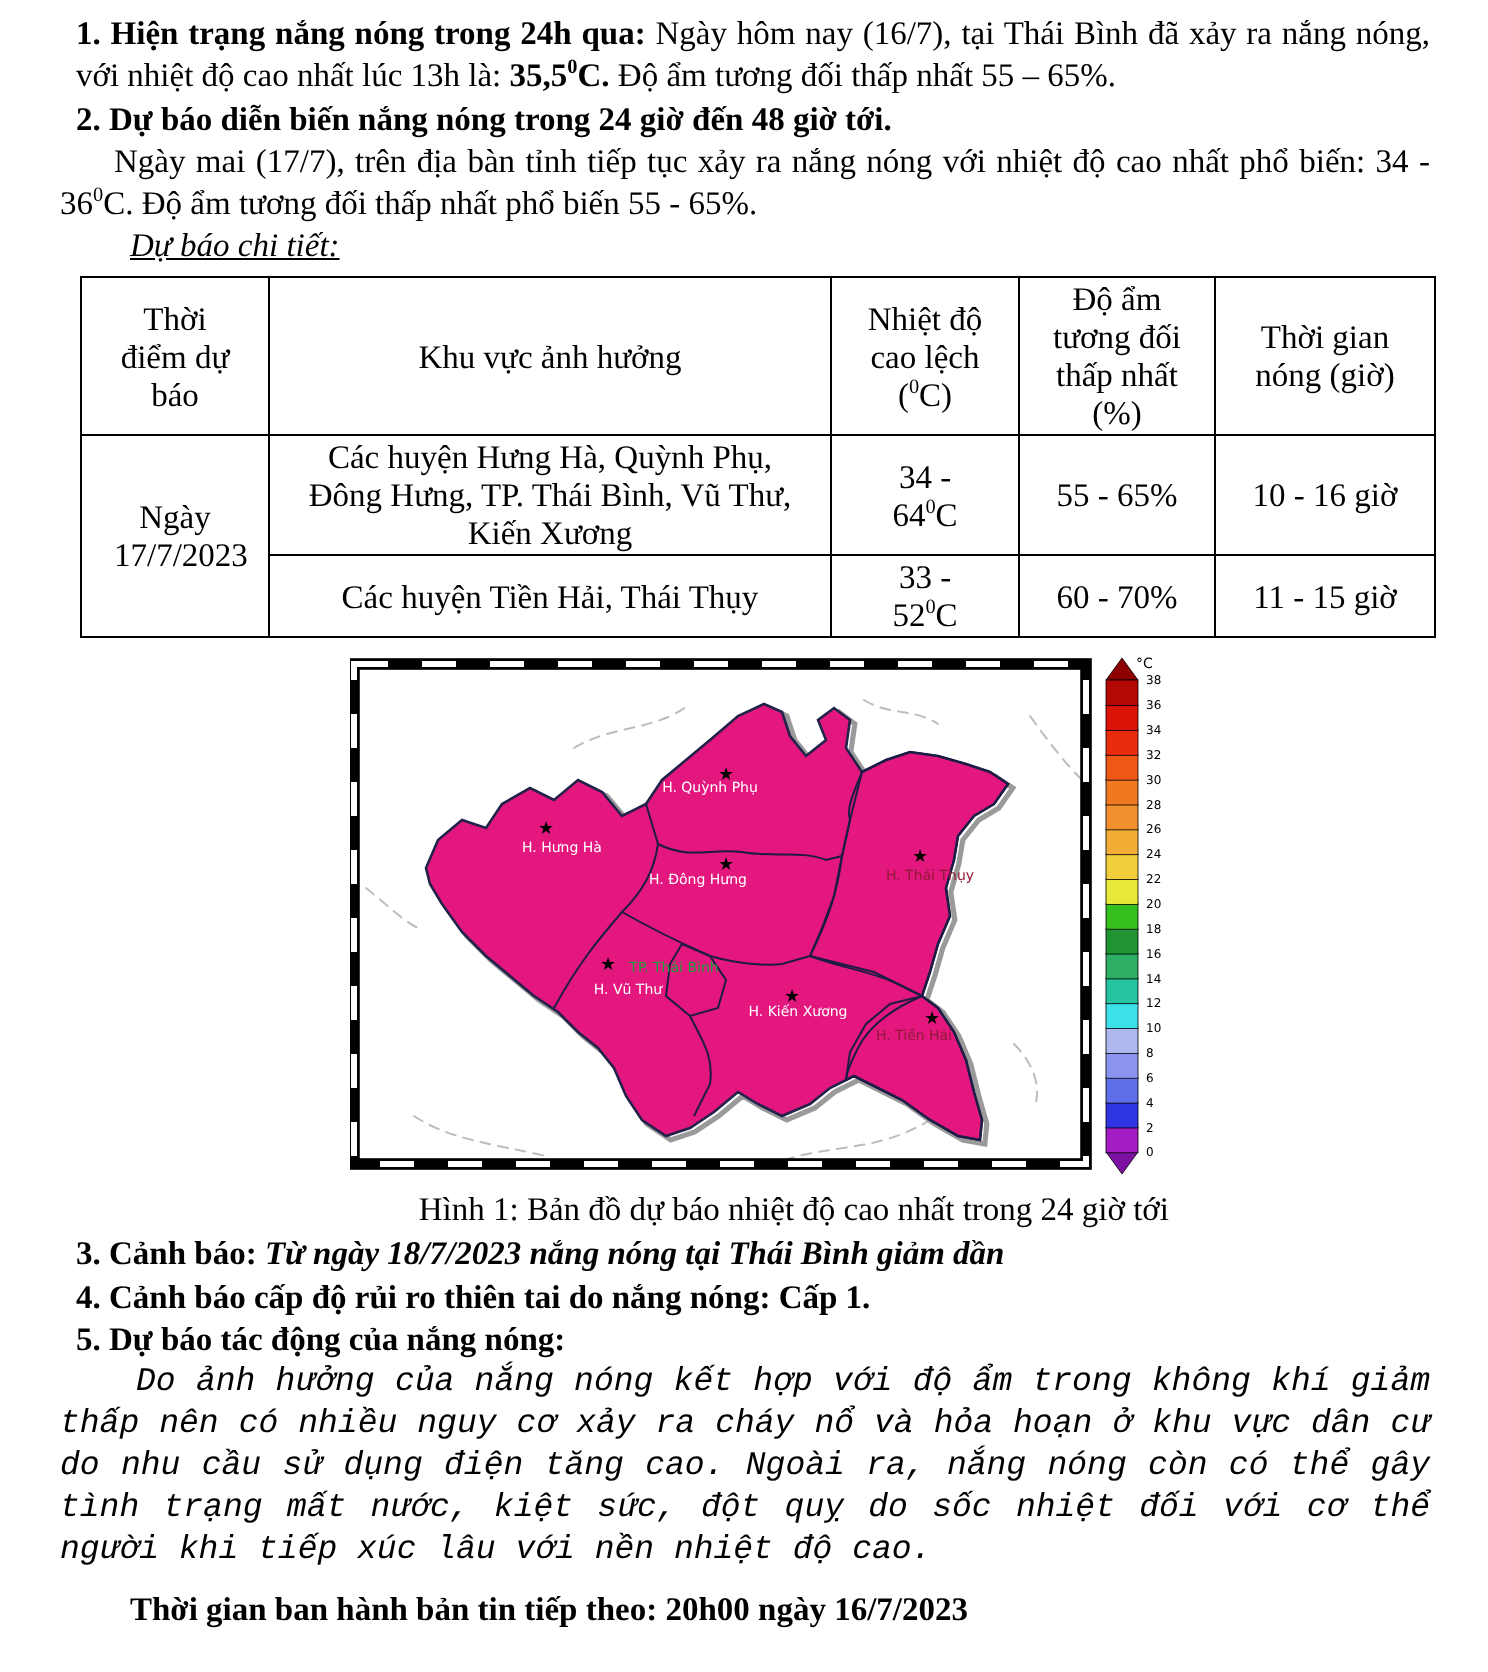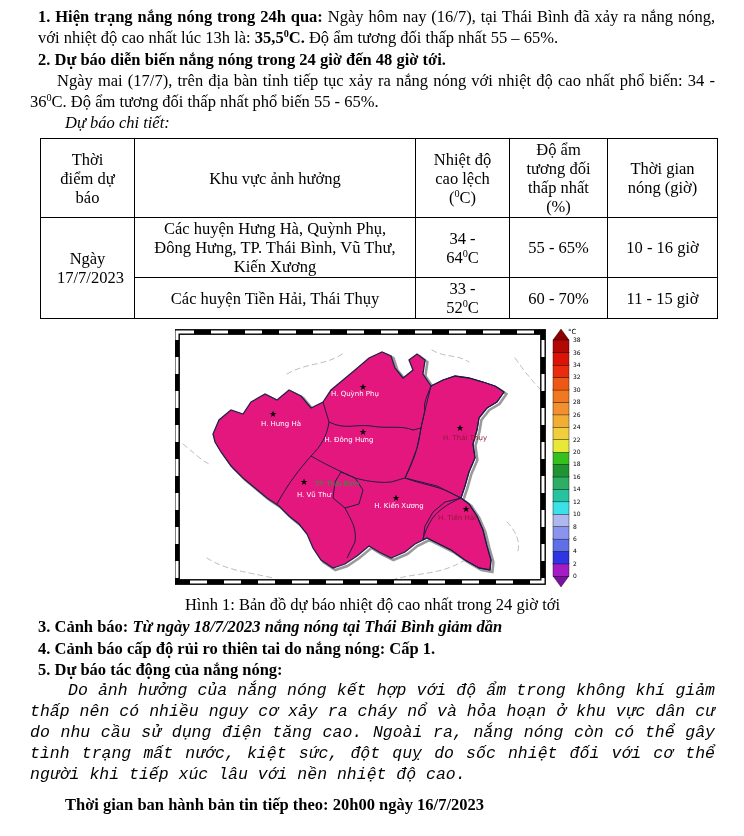--- a/index.html
+++ b/index.html
@@ -8,32 +8,32 @@
     font-family:"Liberation Serif","DejaVu Serif",serif;
     font-size:16.5px;line-height:21px;
   }
   .content{padding:6px 29px 0 30px;}
   p{margin:0;text-align:justify;}
   .b{font-weight:bold}
   .i{font-style:italic}
   .bi{font-weight:bold;font-style:italic}
   .num-line{padding-left:8px;}
   sup{font-size:0.62em;line-height:0;vertical-align:super;}
-  .detail{margin-left:35px;font-style:italic;}
+  .detail{margin-left:35px;font-style:italic;text-decoration:underline;}
 
   table.fc{border-collapse:collapse;margin:5px 0 0 10px;table-layout:fixed;width:677px;}
   table.fc td{border:1px solid #000;text-align:center;vertical-align:middle;
     padding:1px 16px;line-height:19px;font-size:16.5px;}
   tr.hdr td{height:73px;}
   tr.r1 td{height:54px;}
   tr.r2 td{height:32px;}
 
   .figure{width:424px;margin:7px auto 0 auto;}
   .figure svg{display:block;margin-left:14px;}
-  .caption{text-align:center;line-height:20px;margin-top:1px;}
+  .caption{text-align:right;line-height:20px;margin-top:1px;}
 
   .sec-gap{margin-top:1px;}
   .ind38{text-indent:38px;font-family:Liberation Mono, monospace;}
   .ind27{text-indent:27px;}
   .ind42{text-indent:42px;}
   .ml35{margin-left:35px;text-align:left;}
   .mt8{margin-top:9px;}
 
   
   .nb{fill:none;stroke:#bdbdbd;stroke-width:1;stroke-dasharray:5 4;stroke-linecap:round;}

